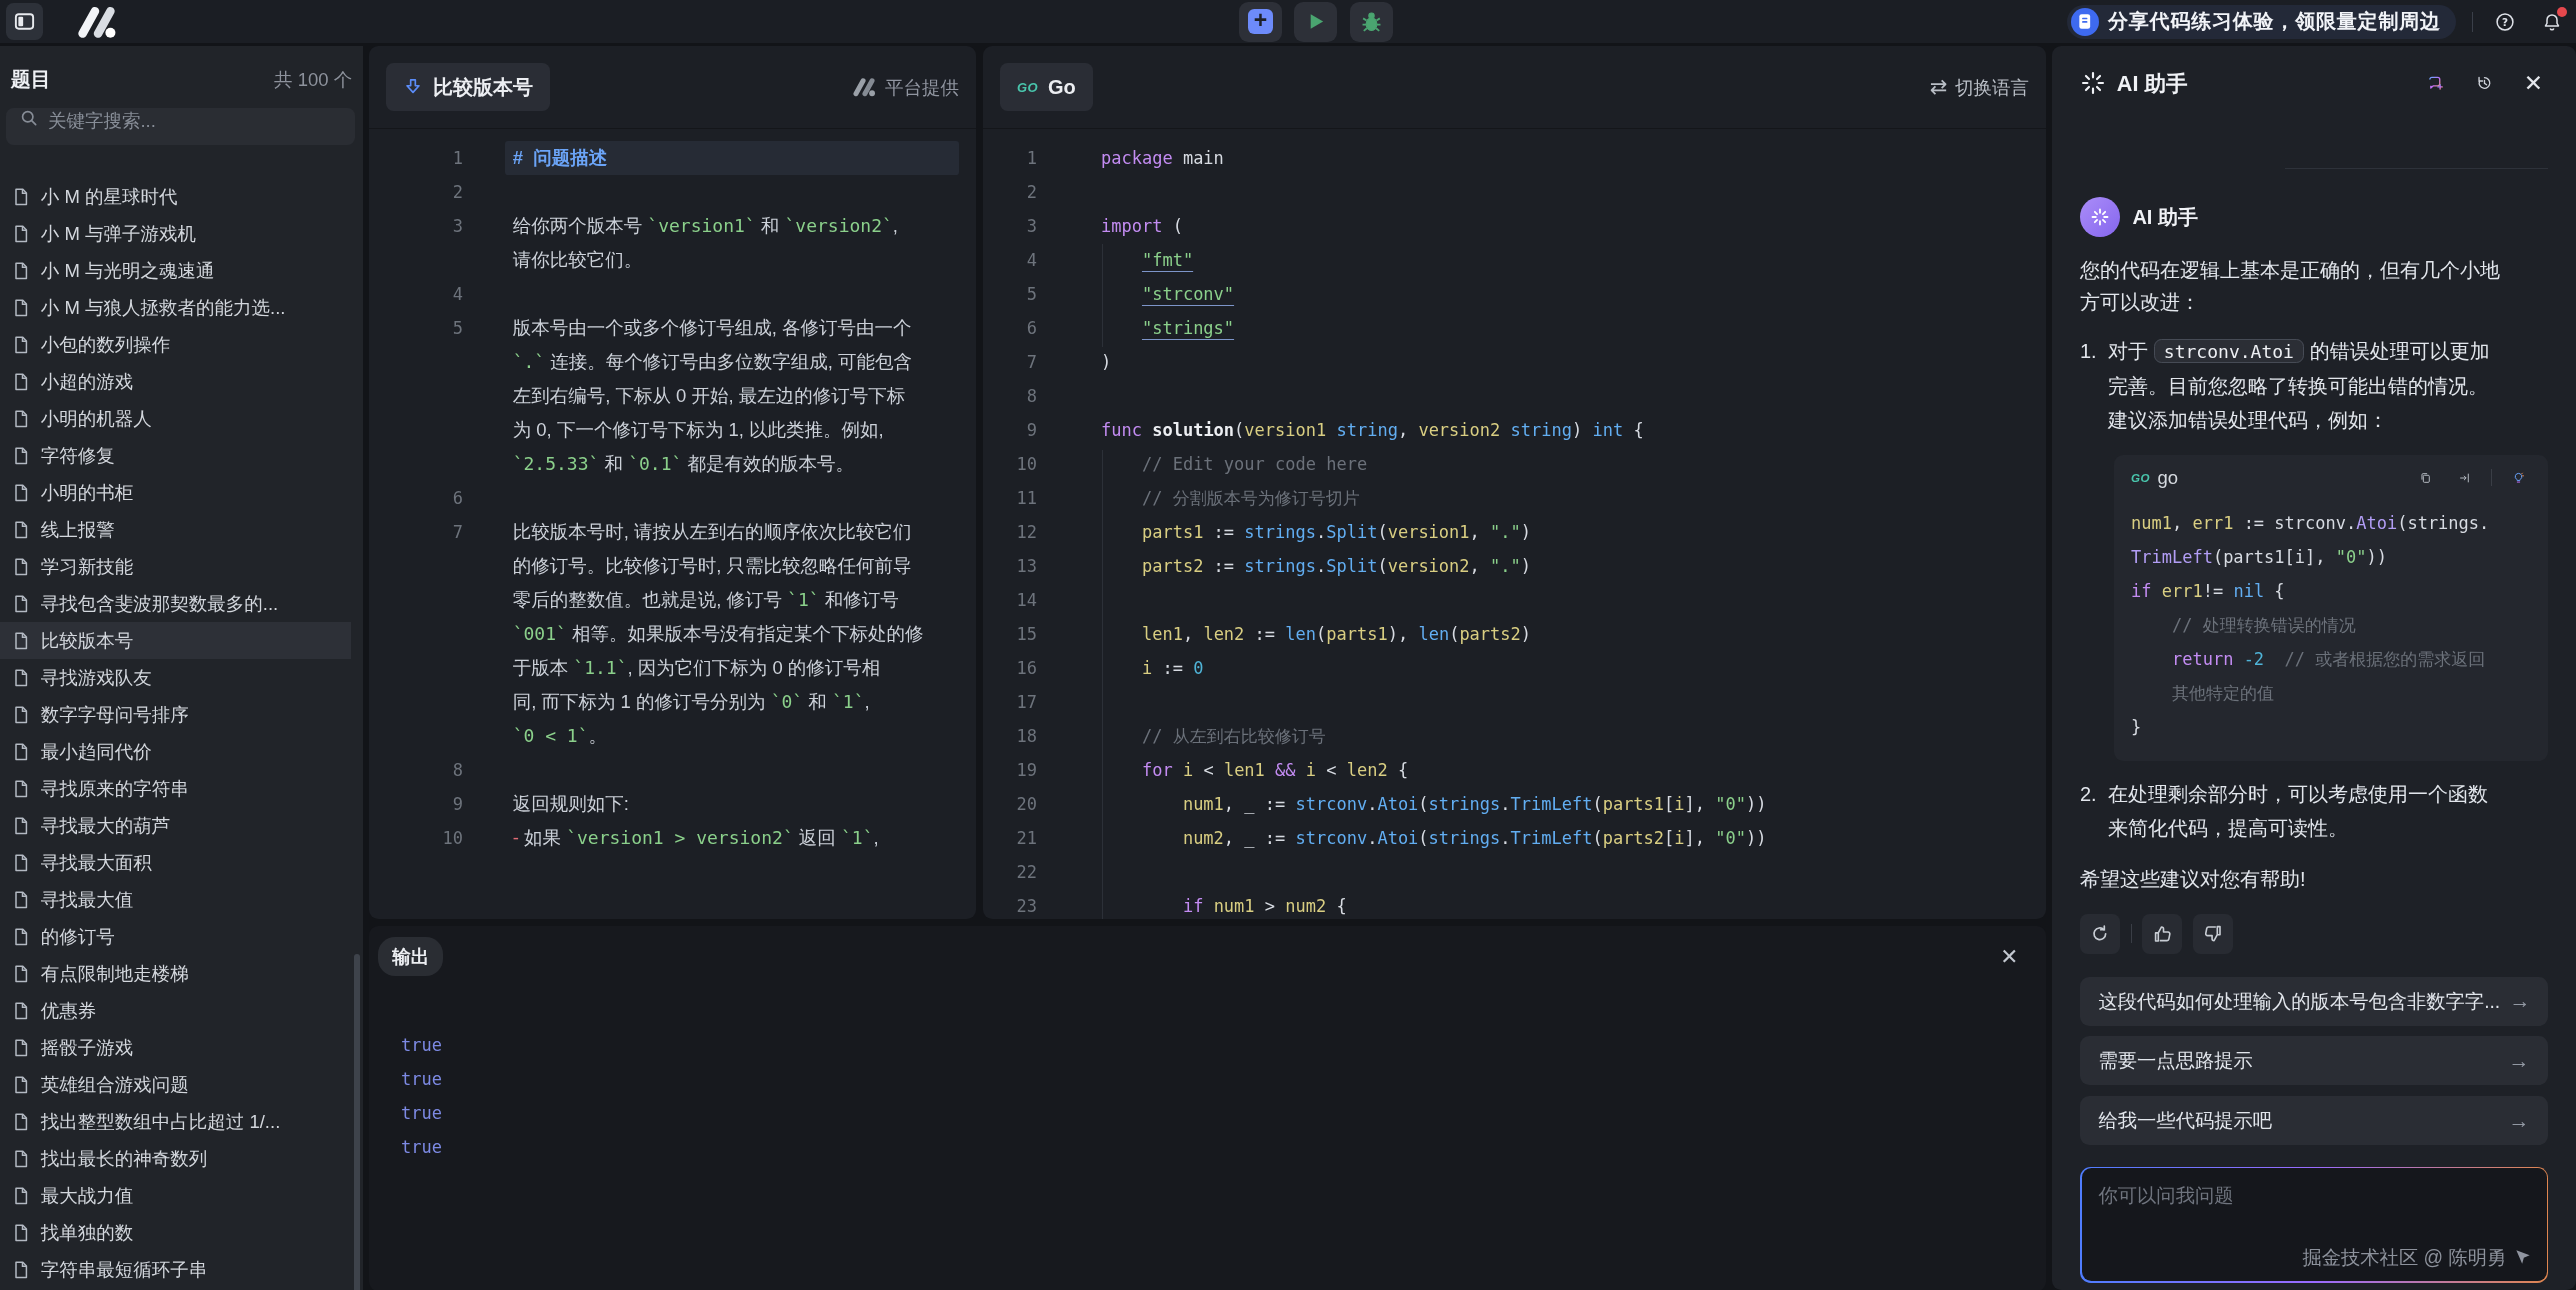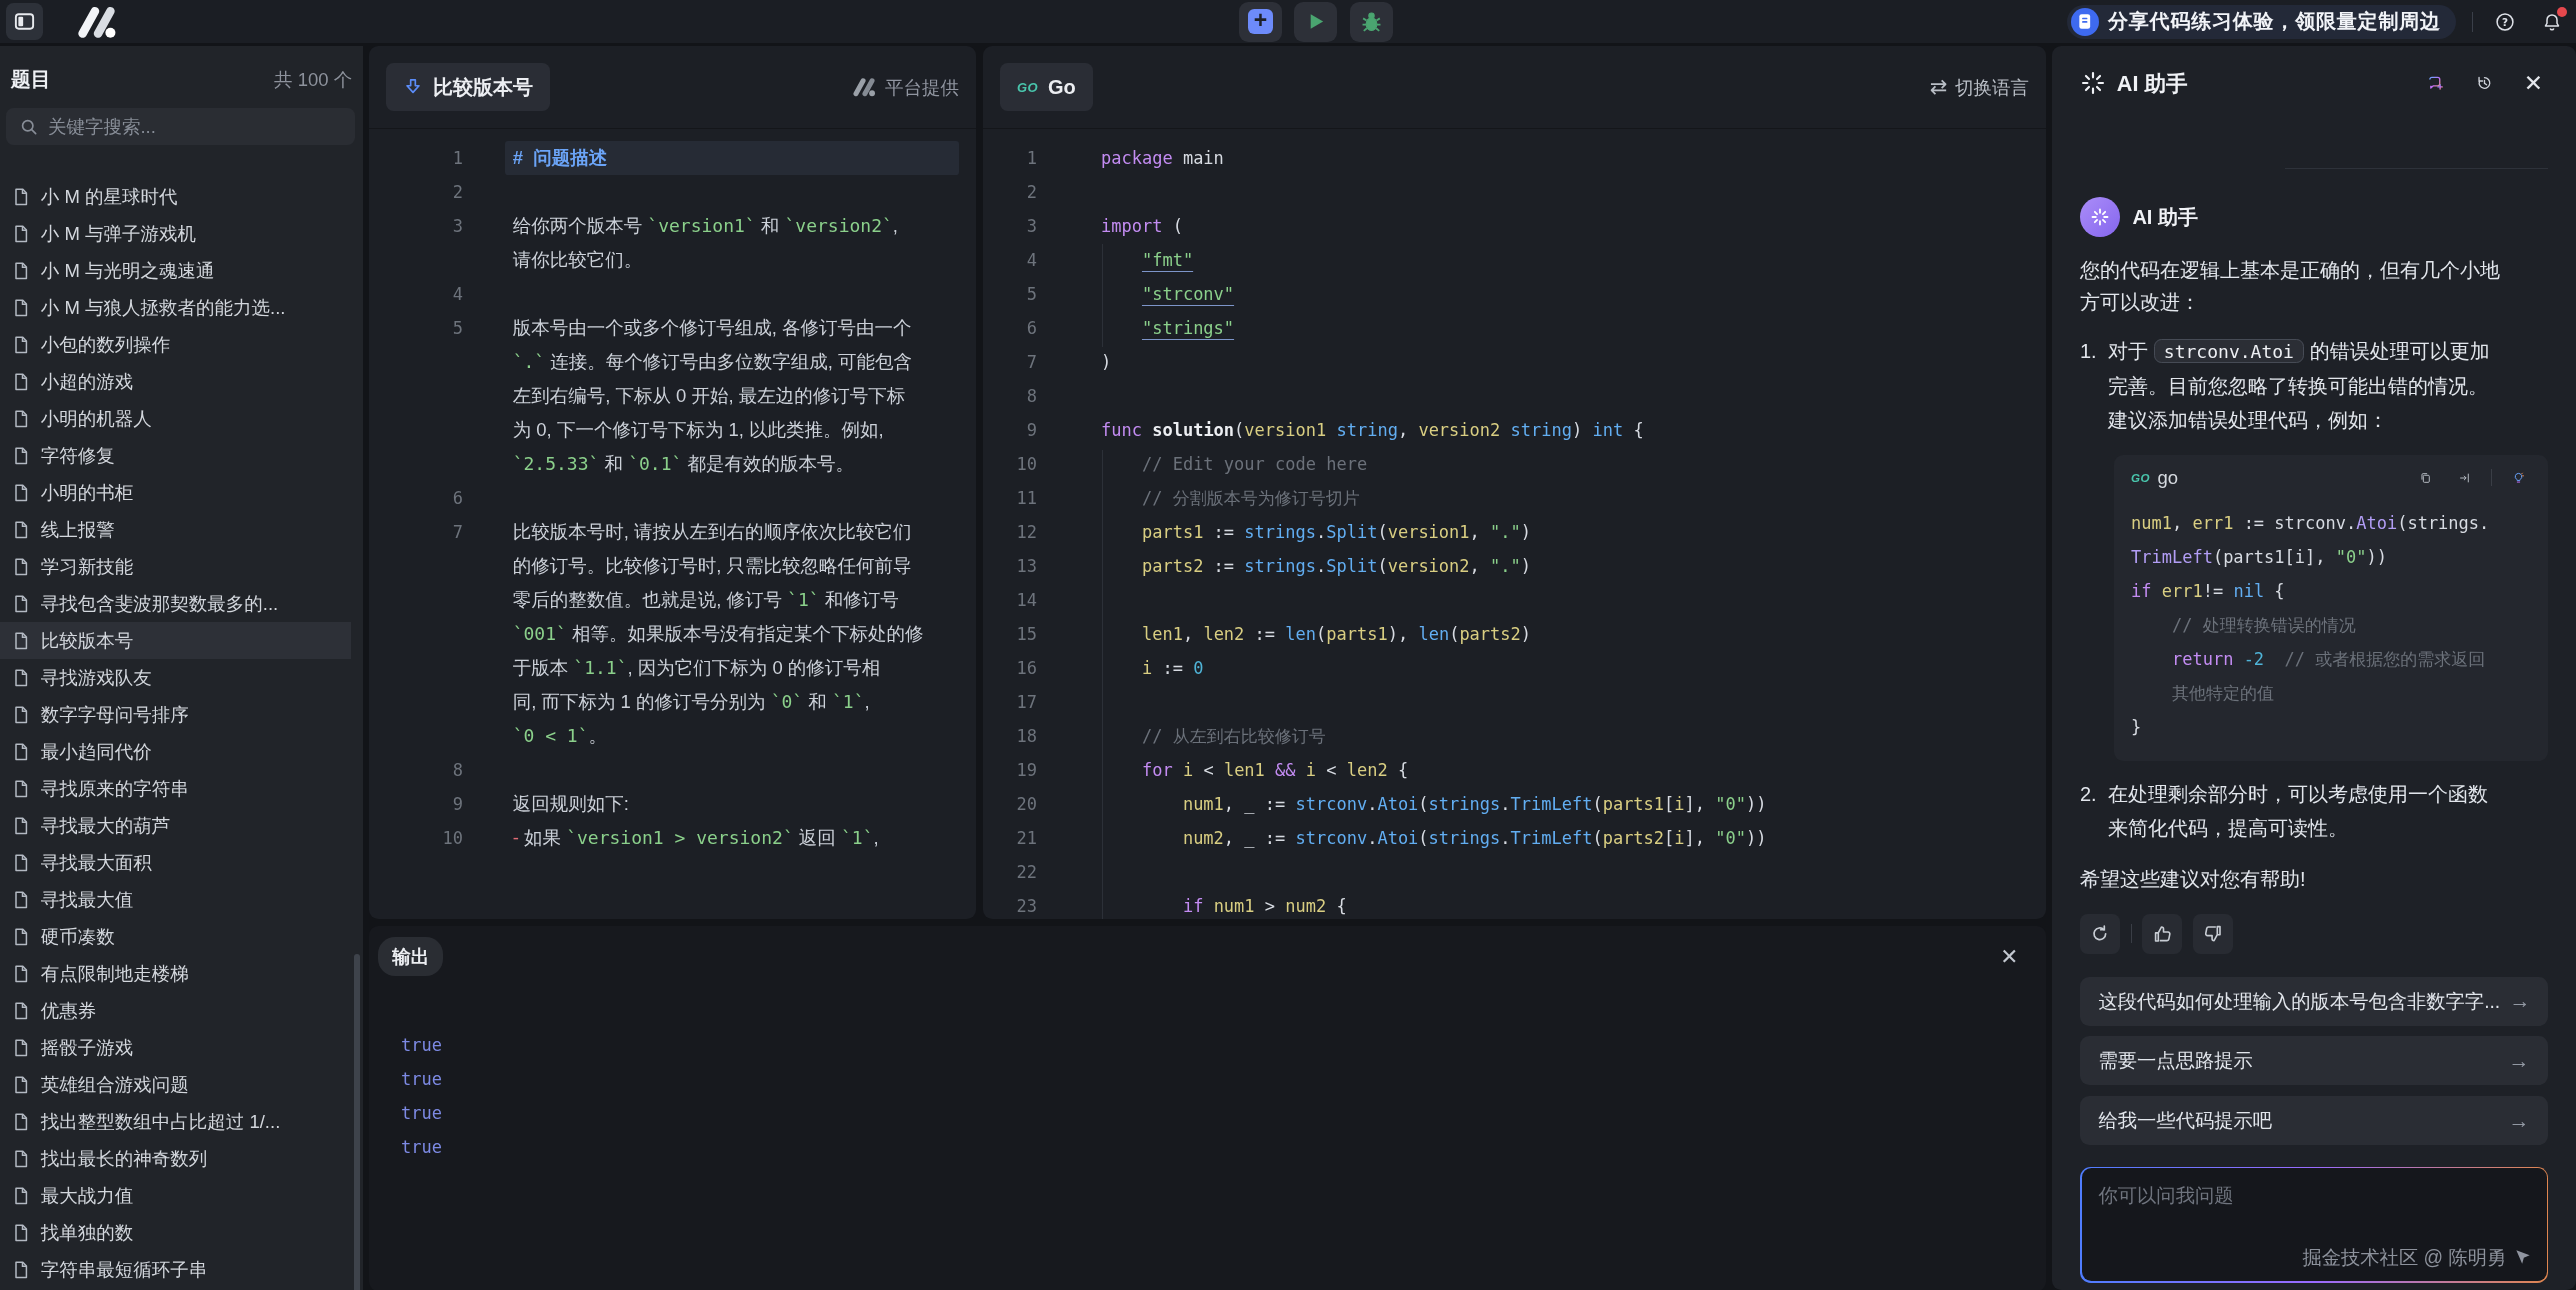--- a/index.html
+++ b/index.html
@@ -20,21 +20,21 @@
   #banner .btxt{font-size:20px;font-weight:600;color:#f2f4f8;letter-spacing:0.8px}
   .vdiv{width:1.5px;height:20px;background:#3a3f49}
   .icon-btn{width:32px;height:32px;background:none;border:none;display:flex;align-items:center;justify-content:center;position:relative;cursor:pointer}
   .bell-dot{position:absolute;right:1.5px;top:1.5px;width:10px;height:10px;border-radius:50%;background:#e5484d}
 
   
   #sidebar{position:absolute;left:0;top:46px;width:363px;height:1244px;background:#212429;overflow:hidden}
   .side-head{position:absolute;left:10.8px;right:10.8px;top:20px;display:flex;align-items:center;justify-content:space-between}
   .side-title{font-size:20px;font-weight:700;color:#eef0f4}
   .side-count{font-size:18.5px;color:#8d929c}
-  .search{position:absolute;left:6.2px;right:7.7px;top:62px;height:37px;border-radius:7.7px;background:#2a2d33;display:flex;align-items:center;gap:9.3px;padding:0 12.4px;box-sizing:border-box;cursor:text}
+  .search{position:absolute;left:6.2px;right:7.7px;top:62px;height:37px;border-radius:7.7px;background:#2a2d33;display:flex;gap:9.3px;padding:0 12.4px;box-sizing:border-box;cursor:text}
   .search .ph{font-size:18.5px;color:#878d97}
   #side-list{position:absolute;left:0;right:12px;top:132px}
   .side-item{height:37px;display:flex;align-items:center;gap:10px;padding:0 10.8px;font-size:18.5px;color:#d3d7dd;white-space:nowrap;overflow:hidden;cursor:pointer}
   .side-item.sel{background:#2d3037}
   .side-item svg{width:20px;height:20px;color:#b3b9c2;flex:none}
   .side-scroll{position:absolute;right:3.1px;top:908px;width:6.2px;height:386px;border-radius:3.1px;background:#3e434b}
 
   
   .panel{position:absolute;background:#1c1f25;border-radius:9.3px;overflow:hidden}
   #desc{left:369px;top:46px;width:607px;height:873px}
@@ -322,21 +322,21 @@
             <path d="M6 2.8h8.2l4.3 4.5V21H6z" fill="none" stroke="currentColor" stroke-width="1.8" stroke-linejoin="round"></path>
             <path d="M13.8 3v4.6h4.6" fill="none" stroke="currentColor" stroke-width="1.8"></path>
           </svg>
           <span class="lbl">寻找最大值</span>
         </div>
         <div class="side-item">
           <svg class="doc" viewBox="0 0 24 24">
             <path d="M6 2.8h8.2l4.3 4.5V21H6z" fill="none" stroke="currentColor" stroke-width="1.8" stroke-linejoin="round"></path>
             <path d="M13.8 3v4.6h4.6" fill="none" stroke="currentColor" stroke-width="1.8"></path>
           </svg>
-          <span class="lbl">硬币凑数</span>
+          <span class="lbl">的修订号</span>
         </div>
         <div class="side-item">
           <svg class="doc" viewBox="0 0 24 24">
             <path d="M6 2.8h8.2l4.3 4.5V21H6z" fill="none" stroke="currentColor" stroke-width="1.8" stroke-linejoin="round"></path>
             <path d="M13.8 3v4.6h4.6" fill="none" stroke="currentColor" stroke-width="1.8"></path>
           </svg>
           <span class="lbl">有点限制地走楼梯</span>
         </div>
         <div class="side-item">
           <svg class="doc" viewBox="0 0 24 24">

